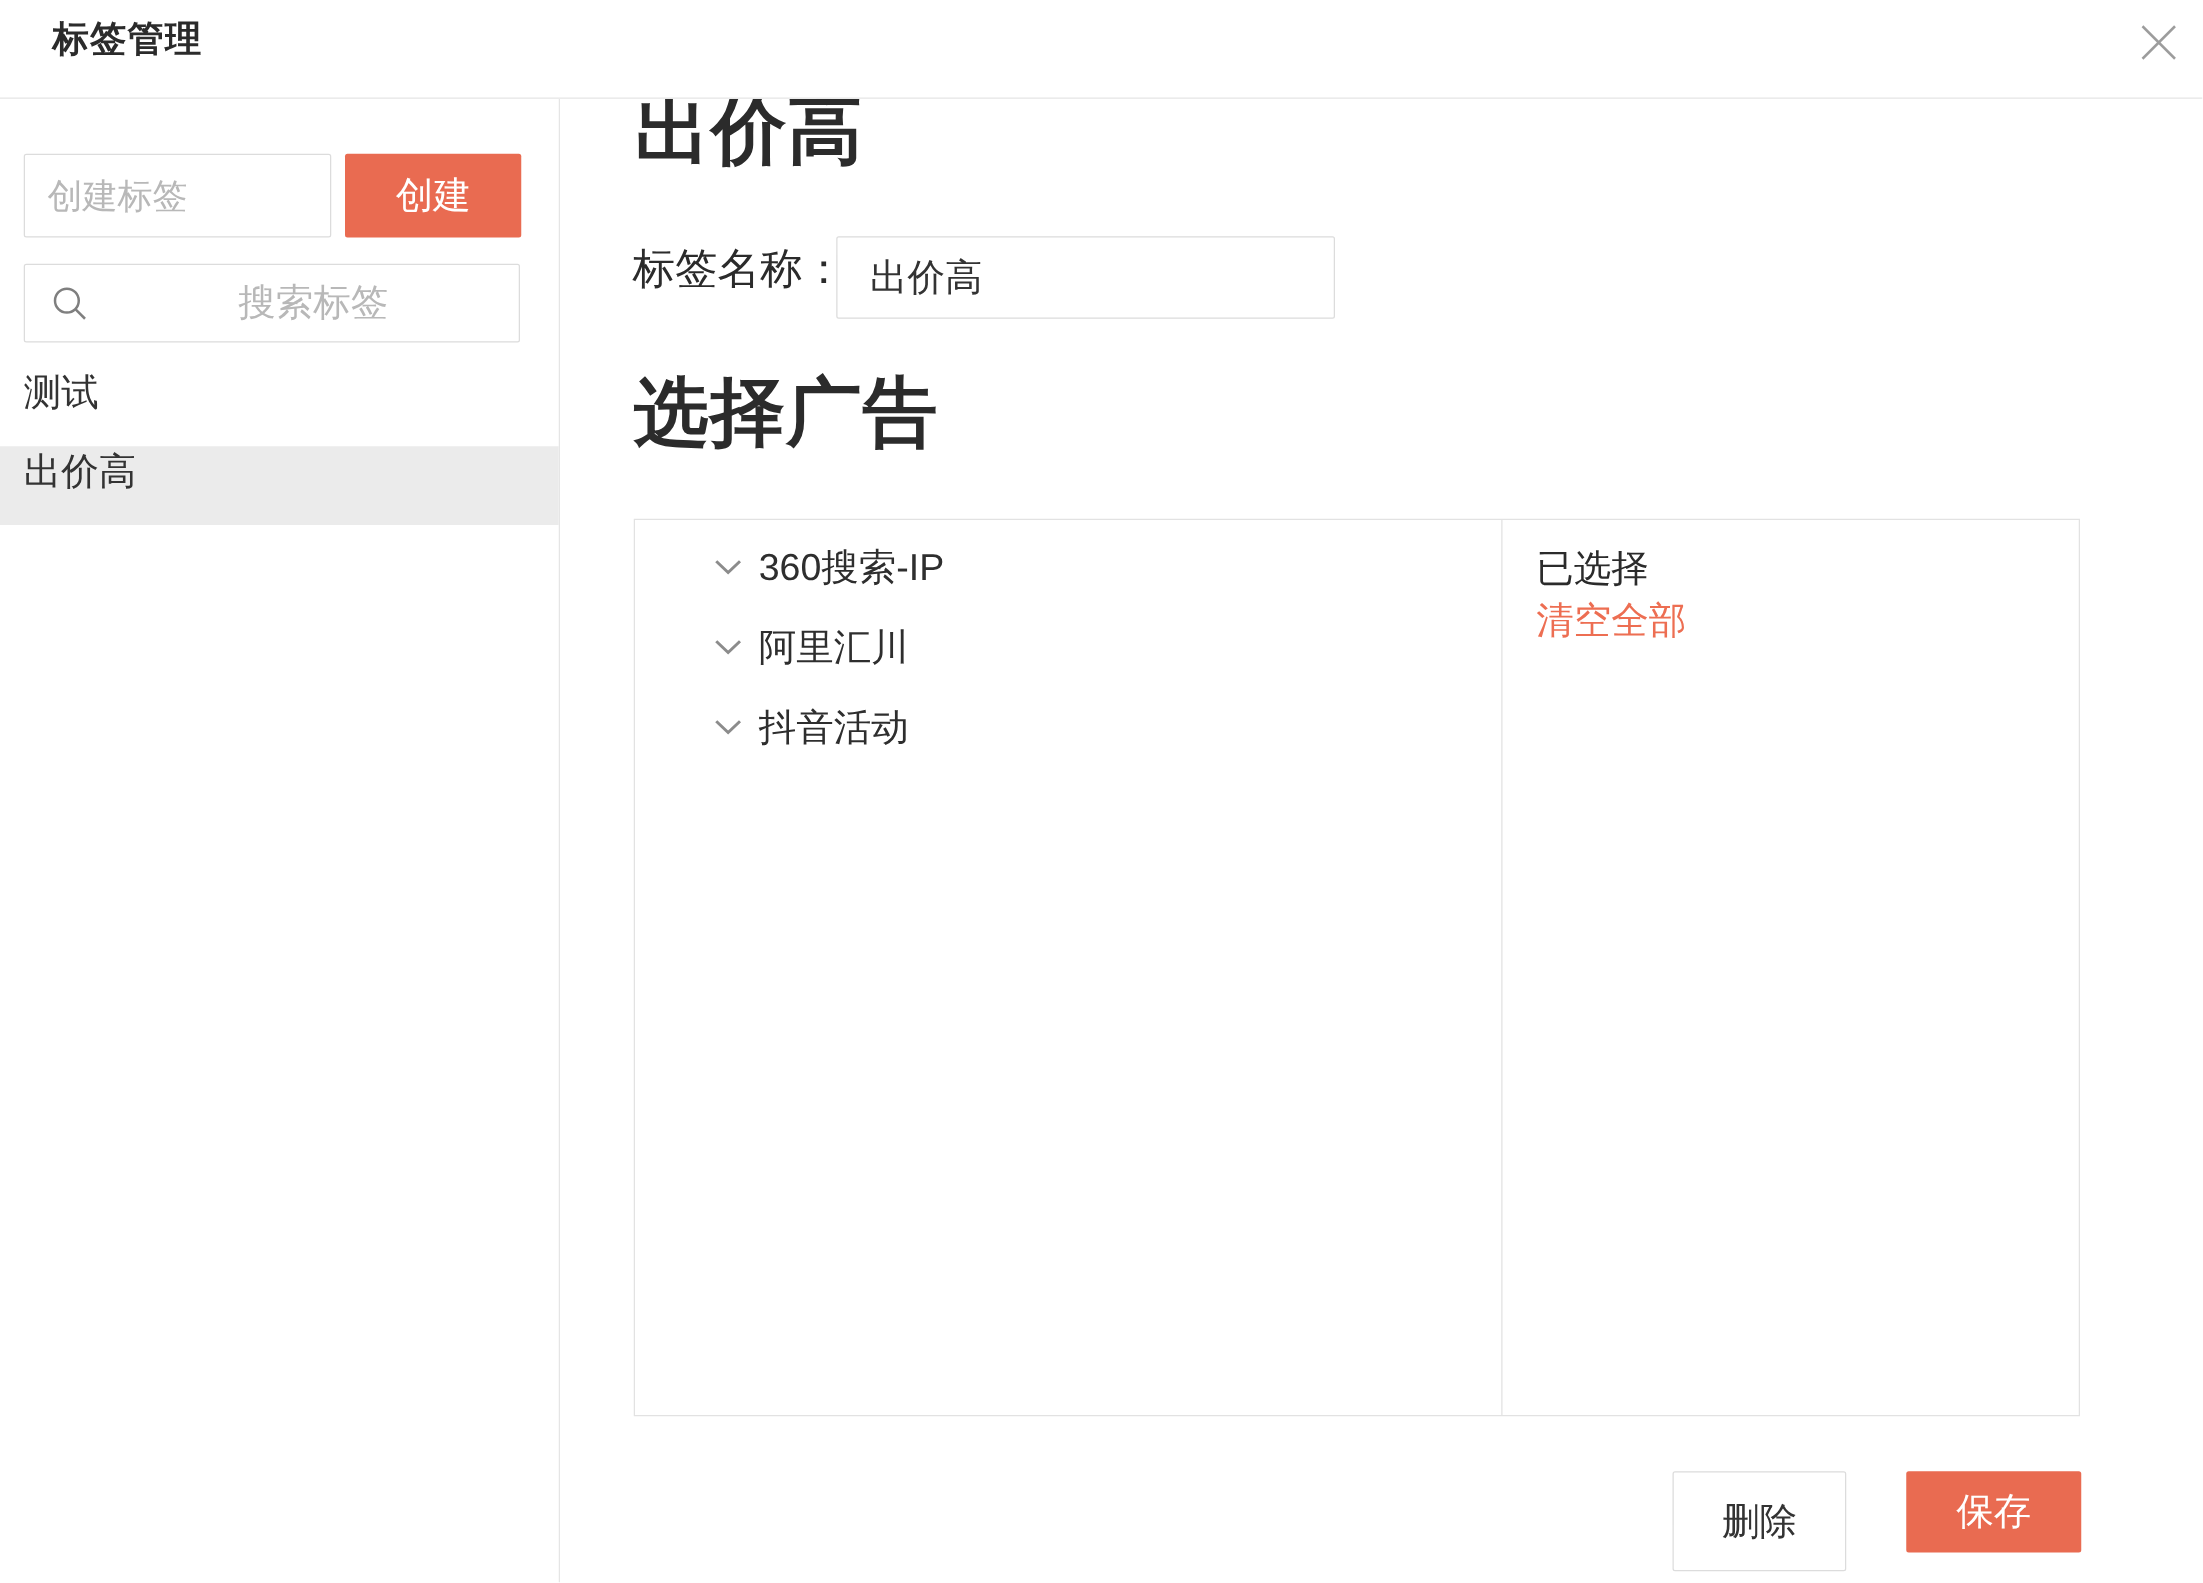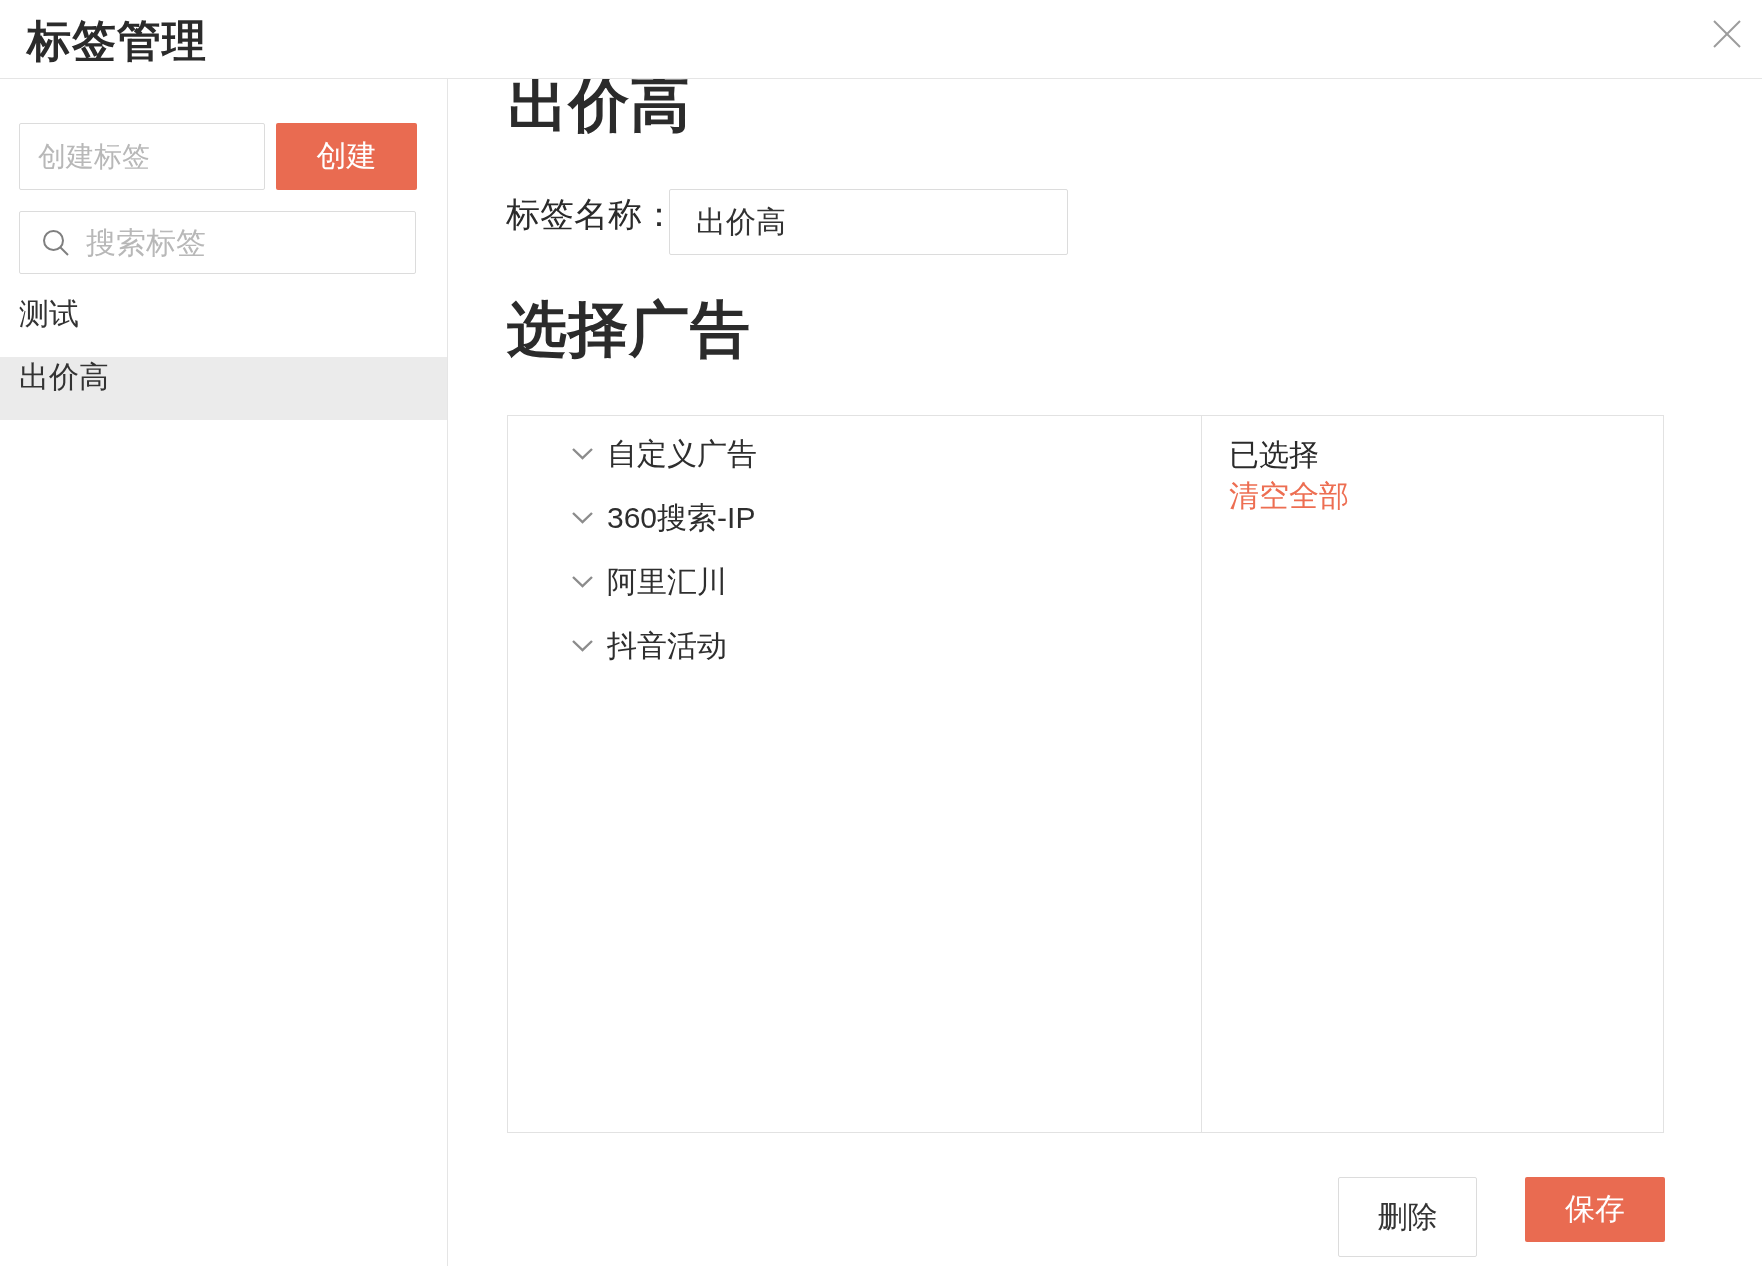--- a/index.html
+++ b/index.html
@@ -12,22 +12,22 @@
     overflow: hidden;
   }
   .modal { position: absolute; inset: 0; background: #fff; }
 
   
   .modal-header {
     position: absolute; top: 0; left: 0; right: 0; height: 79px;
     border-bottom: 1px solid var(--border, #e5e5e5); background: #fff; z-index: 5;
   }
   .modal-title {
-    position: absolute; left: 27px; top: 12px;
-    font-size: 44px; font-weight: 600; letter-spacing: 1px; color: var(--text, #2b2b2b);
+    position: absolute; left: 42px; top: 12px;
+    font-size: 29px; font-weight: 600; letter-spacing: 1px; color: var(--text, #2b2b2b);
   }
   .close-btn {
     position: absolute; right: 12px; top: 12px; width: 46px; height: 46px;
     display: flex; align-items: center; justify-content: center;
     background: none; border: none; cursor: pointer;
   }
 
   
   .sidebar {
     position: absolute; left: 0; top: 79px; bottom: 0; width: 448px;
@@ -46,21 +46,21 @@
     font-size: 30px; cursor: pointer; font-family: inherit;
   }
   .search-box {
     position: absolute; left: 19px; top: 132px; width: 397px; height: 63px;
     border: 1px solid var(--input_border, #dcdcdc); border-radius: 2px;
     display: flex; align-items: center; padding-left: 21px;
   }
   .search-icon { flex: 0 0 auto; display: flex; }
   .search-input {
     flex: 1; border: none; outline: none; font-size: 30px; color: #333;
-    margin-left: 15px; min-width: 0; font-family: inherit; background: transparent;
+    margin-left: 15px; min-width: 0; font-family: inherit; background: transparent; text-align: center;
   }
   .search-input::placeholder { color: var(--muted, #b8b8b8); }
   .tag-list { position: absolute; left: 0; right: 0; top: 215px; }
   .tag-item {
     height: 63px; display: flex; align-items: flex-start; padding-left: 19px;
     font-size: 30px; color: #333; cursor: pointer;
   }
   .tag-item.selected { background: var(--selected_bg, #ebebeb); }
 
   
@@ -166,28 +166,20 @@
     <h2 class="section-title">选择广告</h2>
 
     <div class="select-panel">
       <div class="tree-col">
         <div class="tree-item">
           <span class="chevron">
             <svg width="23" height="14" viewBox="0 0 23 14">
               <polyline points="2,2 11.5,11 21,2" fill="none" stroke="#8c8c8c" stroke-width="2.4"></polyline>
             </svg>
           </span>
-          <span>自定义广告</span>
-        </div>
-        <div class="tree-item">
-          <span class="chevron">
-            <svg width="23" height="14" viewBox="0 0 23 14">
-              <polyline points="2,2 11.5,11 21,2" fill="none" stroke="#8c8c8c" stroke-width="2.4"></polyline>
-            </svg>
-          </span>
           <span>360搜索-IP</span>
         </div>
         <div class="tree-item">
           <span class="chevron">
             <svg width="23" height="14" viewBox="0 0 23 14">
               <polyline points="2,2 11.5,11 21,2" fill="none" stroke="#8c8c8c" stroke-width="2.4"></polyline>
             </svg>
           </span>
           <span>阿里汇川</span>
         </div>

